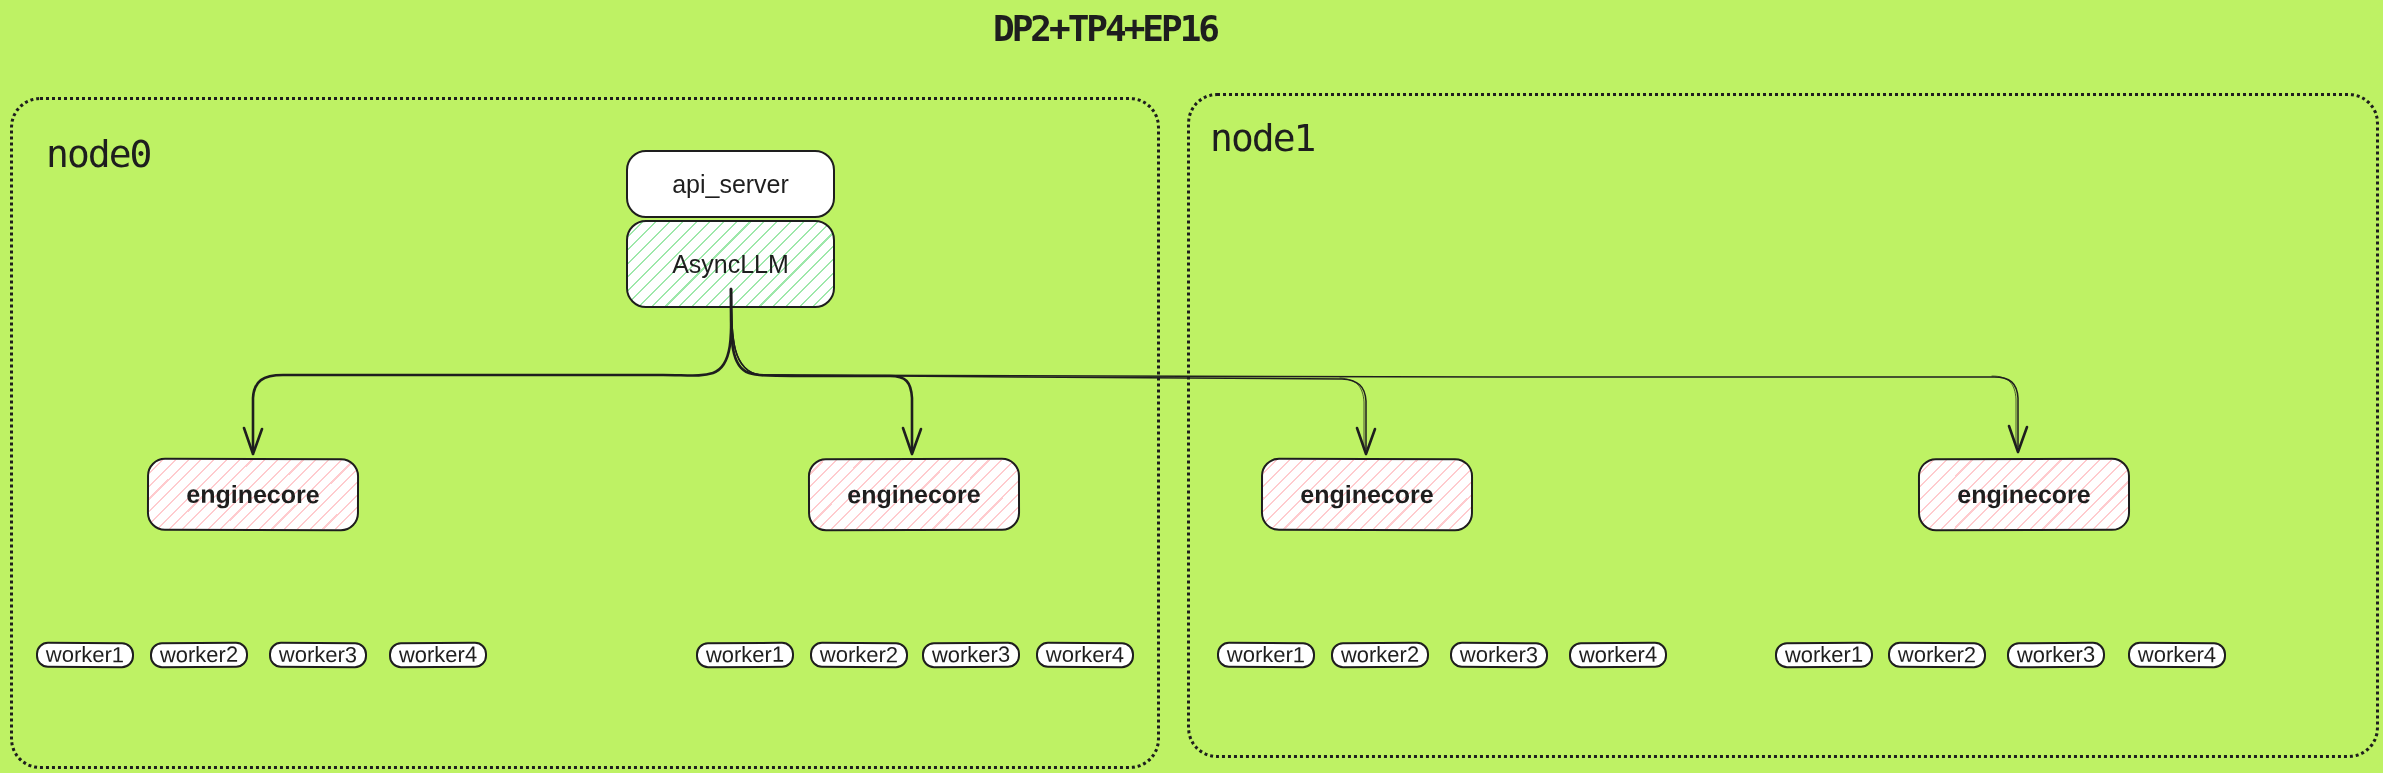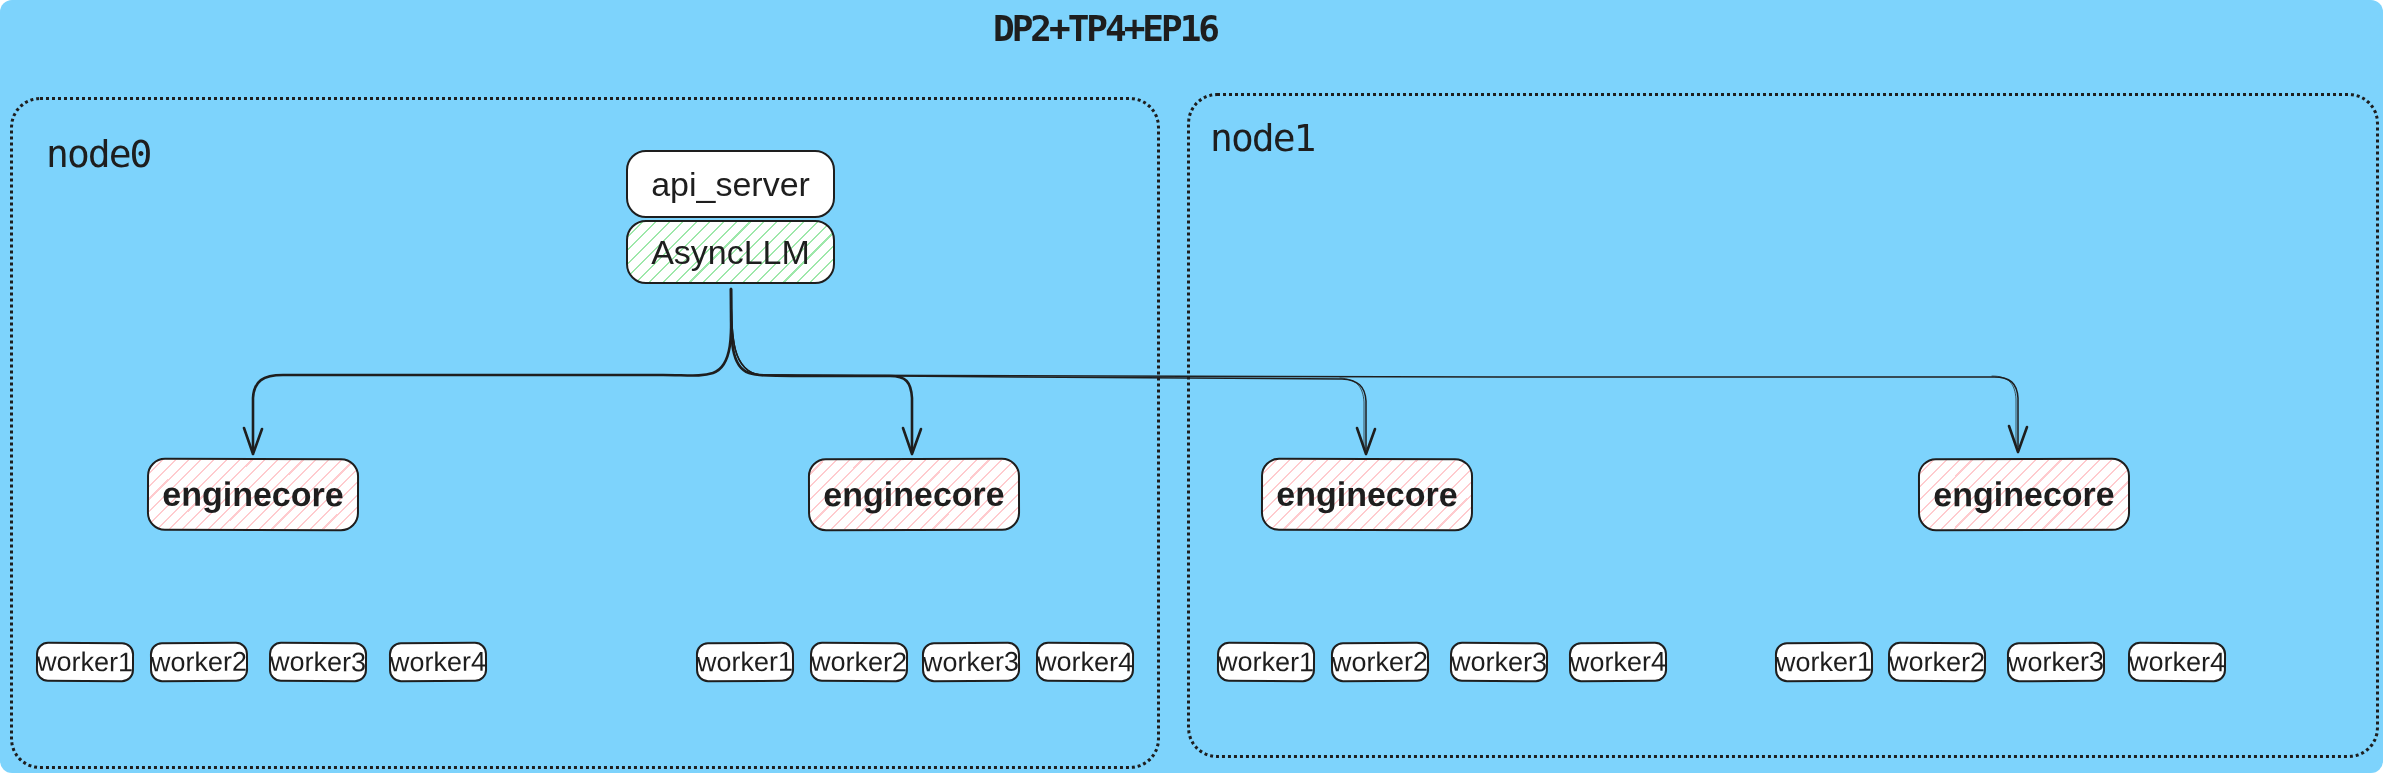--- a/index.html
+++ b/index.html
@@ -1,23 +1,22 @@
 <!DOCTYPE html>
 <html><head>
 <meta charset="utf-8">
 <style>
   html,body{margin:0;padding:0;background:#ffffff;}
   #canvas{
     position:relative;
     width:2383px;height:773px;
-    background:#7dd3fc;
+    background:#bef264;
     font-family:"Liberation Sans", sans-serif;
     color:#1e1e1e;
     overflow:hidden;
-    border-radius:12px;
   }
   .mono{font-family:"DejaVu Sans Mono", monospace;}
   #title{
     position:absolute;left:1105px;top:8px;transform:translateX(-50%);
     font-size:36px;font-weight:700;letter-spacing:-3px;color:#1e1e1e;white-space:nowrap;
   }
   .node-frame{
     position:absolute;
     border:3px dotted #1e1e1e;
     border-radius:30px;
@@ -32,42 +31,42 @@
   }
   #node0-label{left:46px;top:132px;}
   #node1-label{left:1210px;top:116px;}
   .box{
     position:absolute;
     box-sizing:border-box;
     border:2.6px solid #1e1e1e;
     border-radius:18px;
     background:#ffffff;
     display:flex;align-items:center;justify-content:center;
-    font-size:34px;color:#1e1e1e;white-space:nowrap;
+    font-size:25px;color:#1e1e1e;white-space:nowrap;
   }
   .hatch-green{
     background-image:repeating-linear-gradient(135deg, rgba(105,219,124,.65) 0px, rgba(105,219,124,.65) 1.5px, transparent 1.5px, transparent 9.5px);
   }
   .hatch-red{
     background-image:repeating-linear-gradient(135deg, rgba(255,160,166,.55) 0px, rgba(255,160,166,.55) 1.5px, transparent 1.5px, transparent 9px);
   }
   #api-server-box{left:626px;top:150px;width:209px;height:68px;border-radius:20px;}
-  #asyncllm-box{left:626px;top:220px;width:209px;height:64px;border-radius:20px;}
+  #asyncllm-box{left:626px;top:220px;width:209px;height:88px;border-radius:20px;}
   .enginecore{top:458px;width:212px;height:73px;border-width:2.9px;font-weight:bold;}
   #enginecore-0{left:147px;transform:rotate(.15deg);}
   #enginecore-1{left:808px;transform:rotate(-.15deg);}
   #enginecore-2{left:1261px;transform:rotate(.1deg);}
   #enginecore-3{left:1918px;transform:rotate(-.1deg);}
   .worker{
-    position:absolute;top:642px;width:98px;height:40px;
+    position:absolute;top:642px;width:98px;height:26px;
     box-sizing:border-box;
     border:2.5px solid #1e1e1e;border-radius:12px;
     background:#fff;
     display:flex;align-items:center;justify-content:center;
-    font-size:27px;color:#1e1e1e;white-space:nowrap;
+    font-size:22px;color:#1e1e1e;white-space:nowrap;
   }
   .worker.j1{transform:rotate(.35deg);}
   .worker.j2{transform:rotate(-.35deg);}
   #arrows{position:absolute;left:0;top:0;pointer-events:none;}
   #arrows path{fill:none;stroke:#1e1e1e;stroke-linecap:round;stroke-linejoin:round;}
   .thick{stroke-width:2.6px;}
   .thin{stroke-width:1.5px;}
   .ghost{stroke-width:1px;opacity:.7;}
 </style>
 </head>

